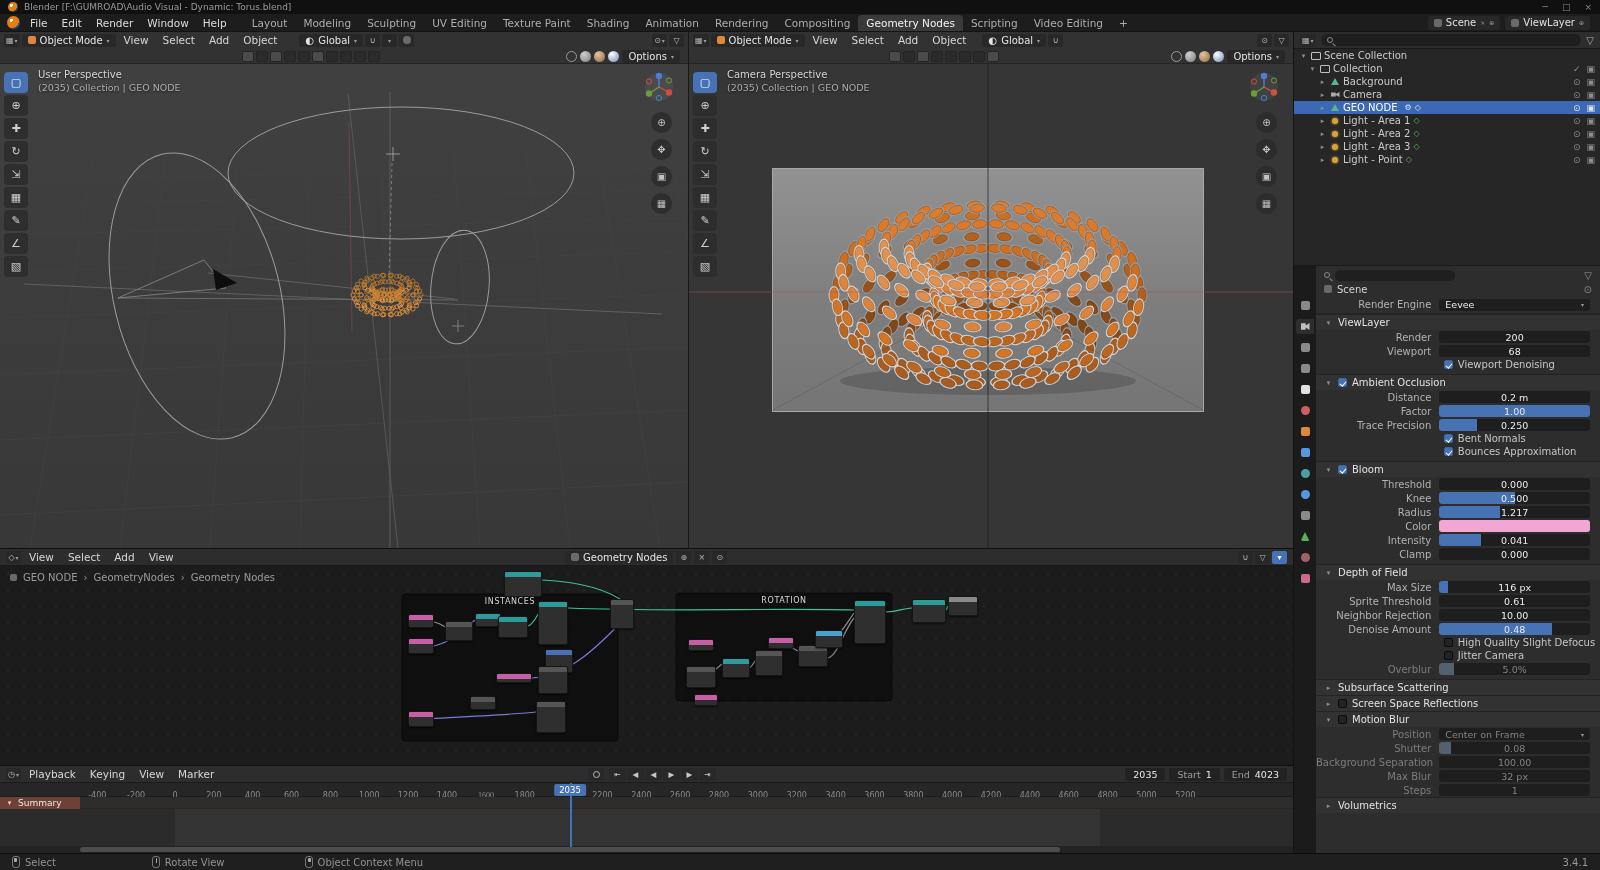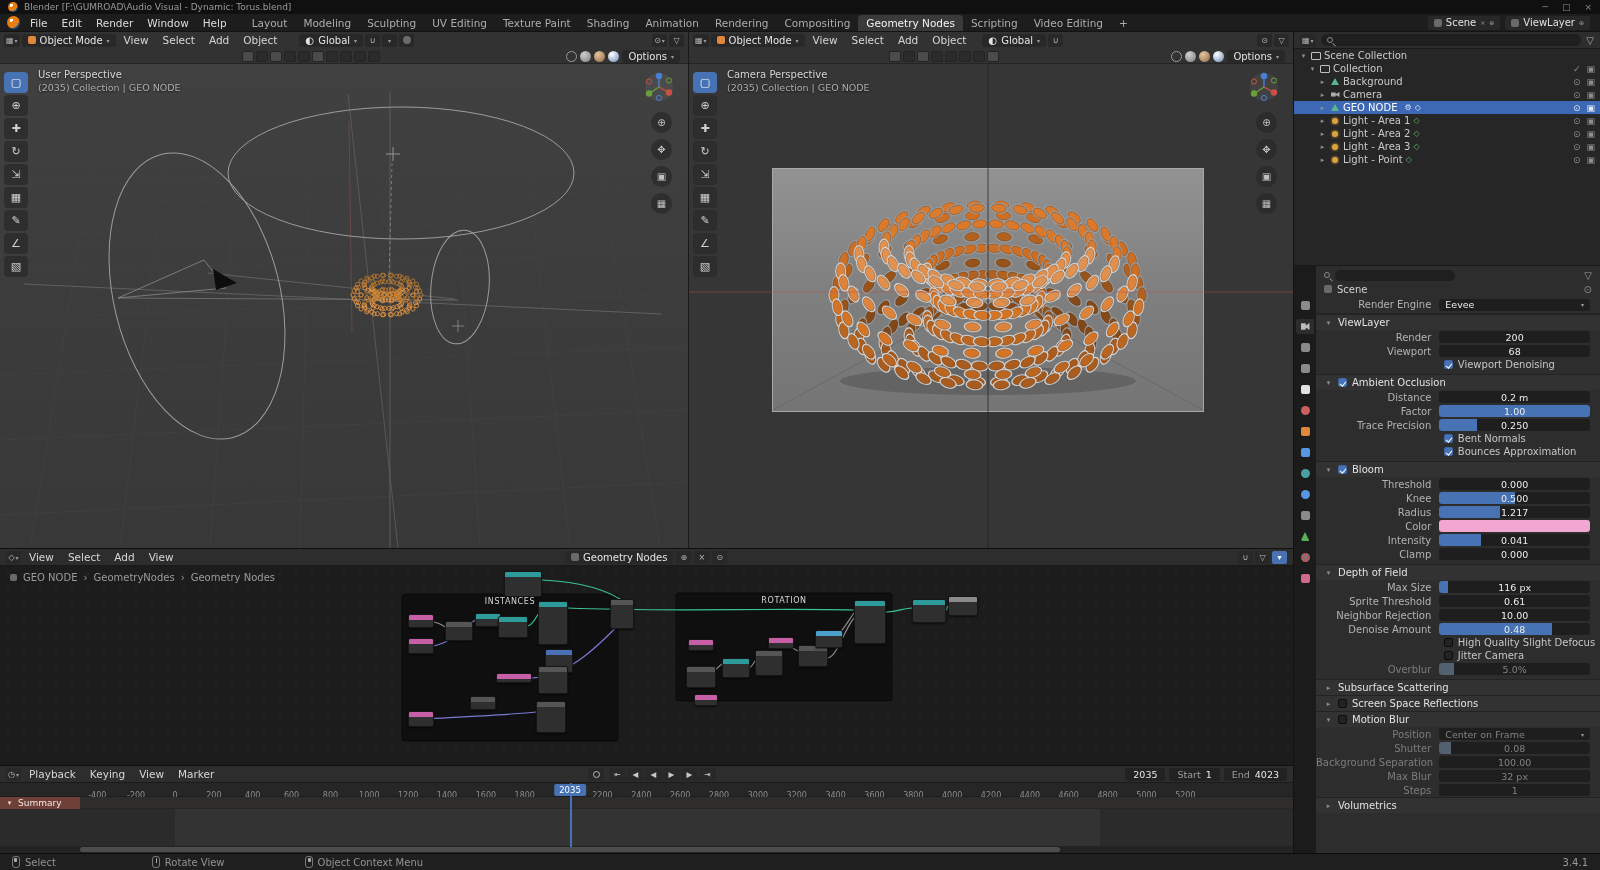--- a/index.html
+++ b/index.html
@@ -1865,21 +1865,21 @@
         <span class="tick" style="left: 97.28px;">-400</span>
         <span class="tick" style="left: 136.14px;">-200</span>
         <span class="tick" style="left: 175px;">0</span>
         <span class="tick" style="left: 213.86px;">200</span>
         <span class="tick" style="left: 252.72px;">400</span>
         <span class="tick" style="left: 291.58px;">600</span>
         <span class="tick" style="left: 330.44px;">800</span>
         <span class="tick" style="left: 369.3px;">1000</span>
         <span class="tick" style="left: 408.16px;">1200</span>
         <span class="tick" style="left: 447.02px;">1400</span>
-        <span class="tick" style="left: 485.88px;">1600</span>
+        <span class="tick" style="left: 485.88px; font-family: Liberation Serif, serif;">1600</span>
         <span class="tick" style="left: 524.74px;">1800</span>
         <span class="tick" style="left: 602.46px;">2200</span>
         <span class="tick" style="left: 641.32px;">2400</span>
         <span class="tick" style="left: 680.18px;">2600</span>
         <span class="tick" style="left: 719.04px;">2800</span>
         <span class="tick" style="left: 757.9px;">3000</span>
         <span class="tick" style="left: 796.76px;">3200</span>
         <span class="tick" style="left: 835.62px;">3400</span>
         <span class="tick" style="left: 874.48px;">3600</span>
         <span class="tick" style="left: 913.34px;">3800</span>

